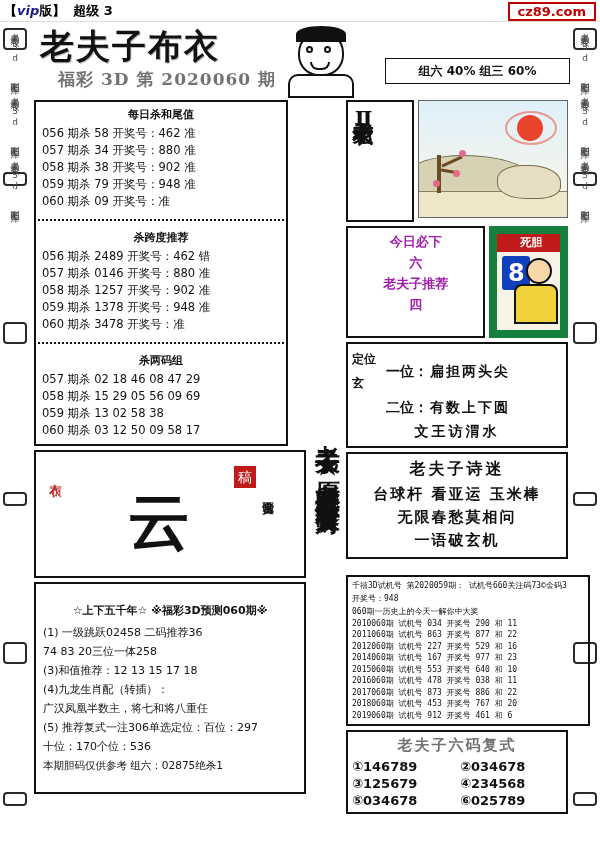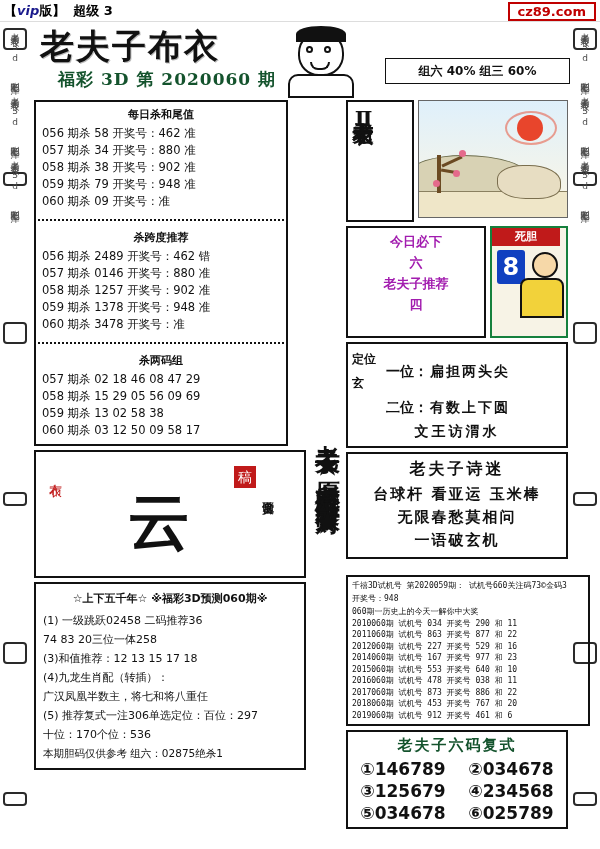--- a/index.html
+++ b/index.html
@@ -66,21 +66,21 @@
   .title-cn {
     position:absolute; left:10px; top:2px;
     font-size:34px; font-weight:bold;
     font-family:"DejaVu Serif","Liberation Serif",serif;
     color:#111;
     letter-spacing:2px;
     text-shadow:1px 1px 0 #bbb;
   }
   .subtitle-cn {
     position:absolute; left:28px; top:46px;
-    font-size:17px; font-weight:bold; color:#14532d;
+    font-size:17px; font-weight:bold; color:#737373;
     font-family:"DejaVu Serif",serif; letter-spacing:1px;
   }
   .old-man {
     position:absolute; left:250px; top:2px; width:90px; height:72px;
   }
   .om-head {
     position:absolute; left:18px; top:6px; width:46px; height:46px;
     border:2px solid #111; border-radius:50% 50% 45% 45%; background:#fff;
   }
   .om-hair {
@@ -161,21 +161,21 @@
   .blossom{position:absolute; width:7px; height:7px; border-radius:50%; background:#e46a8b;}
   .rock{position:absolute; right:6px; bottom:18px; width:64px; height:34px; background:#e7ddc2; border:1px solid #7a6e4e; border-radius:40% 50% 35% 45%;}
 
   .mini-boxrow { display:flex; gap:4px; }
   .today-box {
     width:150px; height:112px; border:2px solid #111; padding:3px 5px;
     font-size:13px; color:#a21caf; line-height:21px; text-align:center;
     font-family:"DejaVu Serif",serif; font-weight:bold;
   }
   .char-card {
-    width:84px; height:112px; border:2px solid #15803d; position:relative;
+    width:84px; height:112px; border:8px solid #15803d; position:relative;
     background:#f7f3e6; overflow:hidden;
   }
   .cc-top { position:absolute; top:0; left:0; width:68px; height:18px; background:#c01a1a; color:#fff;
     font-size:11px; font-weight:bold; text-align:center; line-height:18px; }
   .cc-num { position:absolute; left:5px; top:22px; width:28px; height:34px; background:#1040c0; color:#fff;
     font-size:24px; font-weight:bold; text-align:center; line-height:34px; border-radius:3px;}
   .cc-man-head{position:absolute; right:8px; top:24px; width:26px;height:26px;border:2px solid #111;border-radius:50%;background:#f6d8a8;}
   .cc-man-body{position:absolute; right:2px; top:50px; width:44px;height:40px;background:#f2d23a;border:2px solid #111;border-radius:8px 8px 0 0;}
 
   .pos-box {
@@ -198,24 +198,24 @@
   .data-box {
     width:244px; border:2px solid #111; margin-top:16px; padding:3px 4px;
     font-size:8px; color:#111; line-height:11.5px;
     font-family:"DejaVu Sans Mono","Liberation Mono",monospace;
   }
   .data-head { font-size:8px; line-height:11px; margin-bottom:2px; }
 
   .six-box {
     width:222px; border:2px solid #111; margin-top:4px; padding:4px;
   }
-  .six-title { text-align:center; font-size:15px; font-weight:bold; color:#14532d;
+  .six-title { text-align:center; font-size:15px; font-weight:bold; color:#737373;
     font-family:"DejaVu Serif",serif; letter-spacing:2px; margin-bottom:4px;}
   .six-grid { display:grid; grid-template-columns:1fr 1fr; gap:2px 6px; }
-  .six-cell { font-size:17px; font-weight:bold; color:#111; font-family:"DejaVu Sans",sans-serif;text-align:center; }
+  .six-cell { font-size:13px; font-weight:bold; color:#111; font-family:"DejaVu Sans",sans-serif; }
 
   
   .calli {
     width:272px; height:128px; border:2px solid #111; position:relative;
     background:#fff; margin-top:4px;
   }
   .calli-big {
     position:absolute; left:92px; top:28px;
     font-size:62px; font-weight:bold; color:#111;
     font-family:"DejaVu Serif",serif;
@@ -228,21 +228,21 @@
     position:absolute; left:224px; top:40px;
     writing-mode:vertical-rl; text-orientation:upright;
     font-size:12px; color:#111; line-height:16px;
   }
   .calli-mark {
     position:absolute; left:10px; top:22px; font-size:13px; color:#c01a1a;
     writing-mode:vertical-rl; text-orientation:upright;
   }
 
   .notes {
-    width:272px; border:2px solid #111; margin-top:4px; padding:5px 7px;
+    width:272px; border:2px solid #111; margin-top:4px; padding:17px 7px;
     font-size:11px; color:#111; line-height:19px;
   }
   .notes-title { text-align:center; font-size:11px; font-weight:bold; margin-bottom:3px;}
 
   .footnote { font-size:10.5px; }
 </style>
 </head>
 <body>
 
 <div class="topbar">

